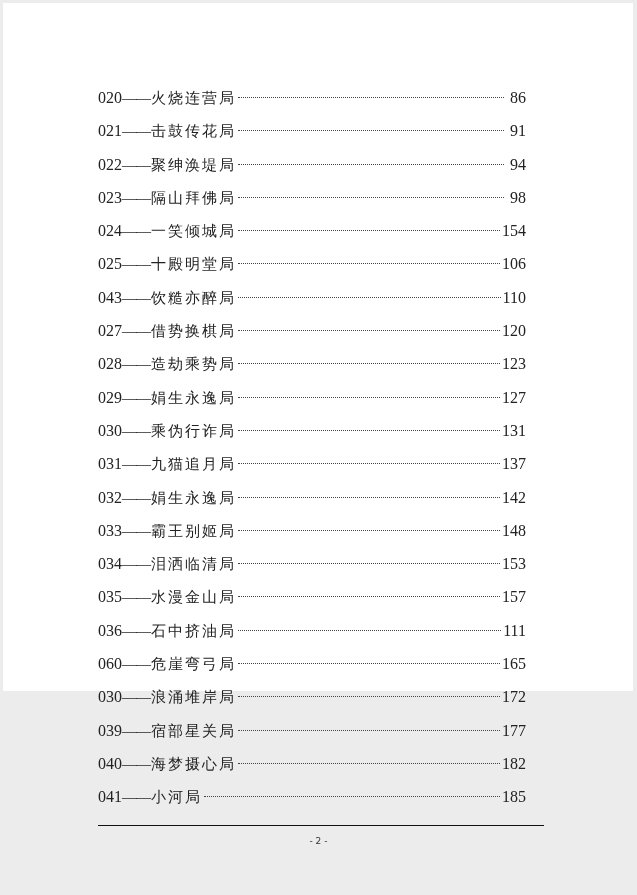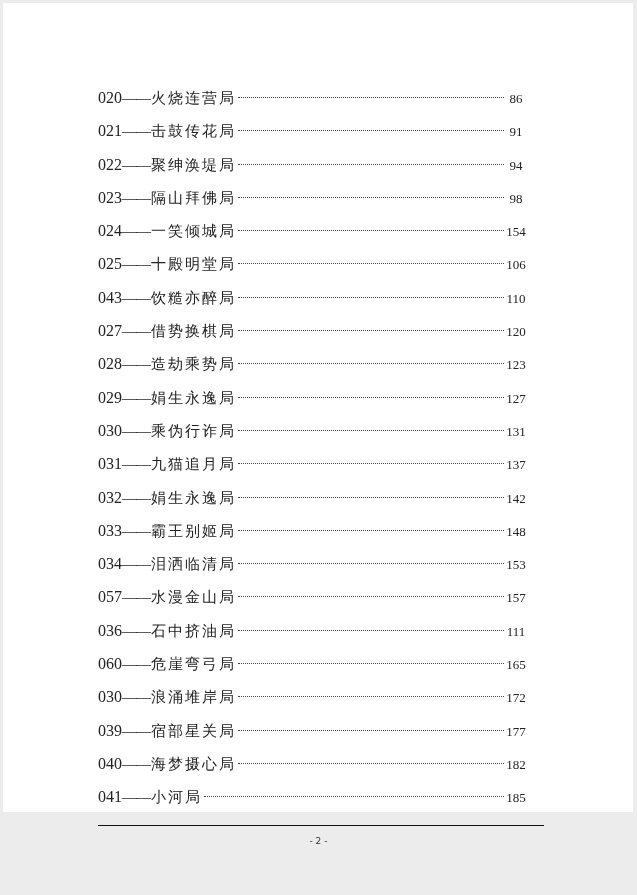--- a/index.html
+++ b/index.html
@@ -6,21 +6,21 @@
     body {
       width: 637px; height: 895px;
       background: #ececec;
       position: relative;
       overflow: hidden;
       font-family: "DejaVu Serif", "Liberation Serif", serif;
     }
     .page {
       position: absolute;
       left: 3px; top: 3px;
-      width: 630px; height: 809px;
+      width: 630px; height: 688px;
       background: #ffffff;
     }
     .toc {
       position: absolute;
       left: 95px;
       top: 86px;
       width: 428px;
     }
     .toc-row {
       display: flex;
@@ -33,21 +33,21 @@
     .num { font-family: "Liberation Serif", serif; font-size: 16px; letter-spacing: 0; }
     .dash { font-family: "Liberation Serif", serif; font-size: 15px; letter-spacing: -1px; margin: 0 1px 0 0; }
     .title { letter-spacing: 2px; font-size: 15px; text-align: center; }
     .leader {
       flex: 1;
       border-bottom: 1.5px dotted #444;
       margin: 0 2px;
       position: relative;
       top: -5px;
     }
-    .page-num { font-family: "Liberation Serif", serif; font-size: 13px; text-align: center; min-width: 20px; }
+    .page-num { font-family: "Liberation Serif", serif; font-size: 16px; text-align: right; min-width: 20px; }
     .footer-rule {
       position: absolute;
       left: 95px; top: 822px;
       width: 446px; height: 0;
       border-top: 1.2px solid #111;
     }
     .footer-page {
       position: absolute;
       left: 0; width: 637px; top: 836px;
       text-align: center;
@@ -161,21 +161,21 @@
         <span class="page-num">148</span>
       </div>
       <div class="toc-row">
         <span class="num">034</span>
         <span class="dash">——</span>
         <span class="title">泪洒临清局</span>
         <span class="leader"></span>
         <span class="page-num">153</span>
       </div>
       <div class="toc-row">
-        <span class="num">057</span>
+        <span class="num">035</span>
         <span class="dash">——</span>
         <span class="title">水漫金山局</span>
         <span class="leader"></span>
         <span class="page-num">157</span>
       </div>
       <div class="toc-row">
         <span class="num">036</span>
         <span class="dash">——</span>
         <span class="title">石中挤油局</span>
         <span class="leader"></span>

